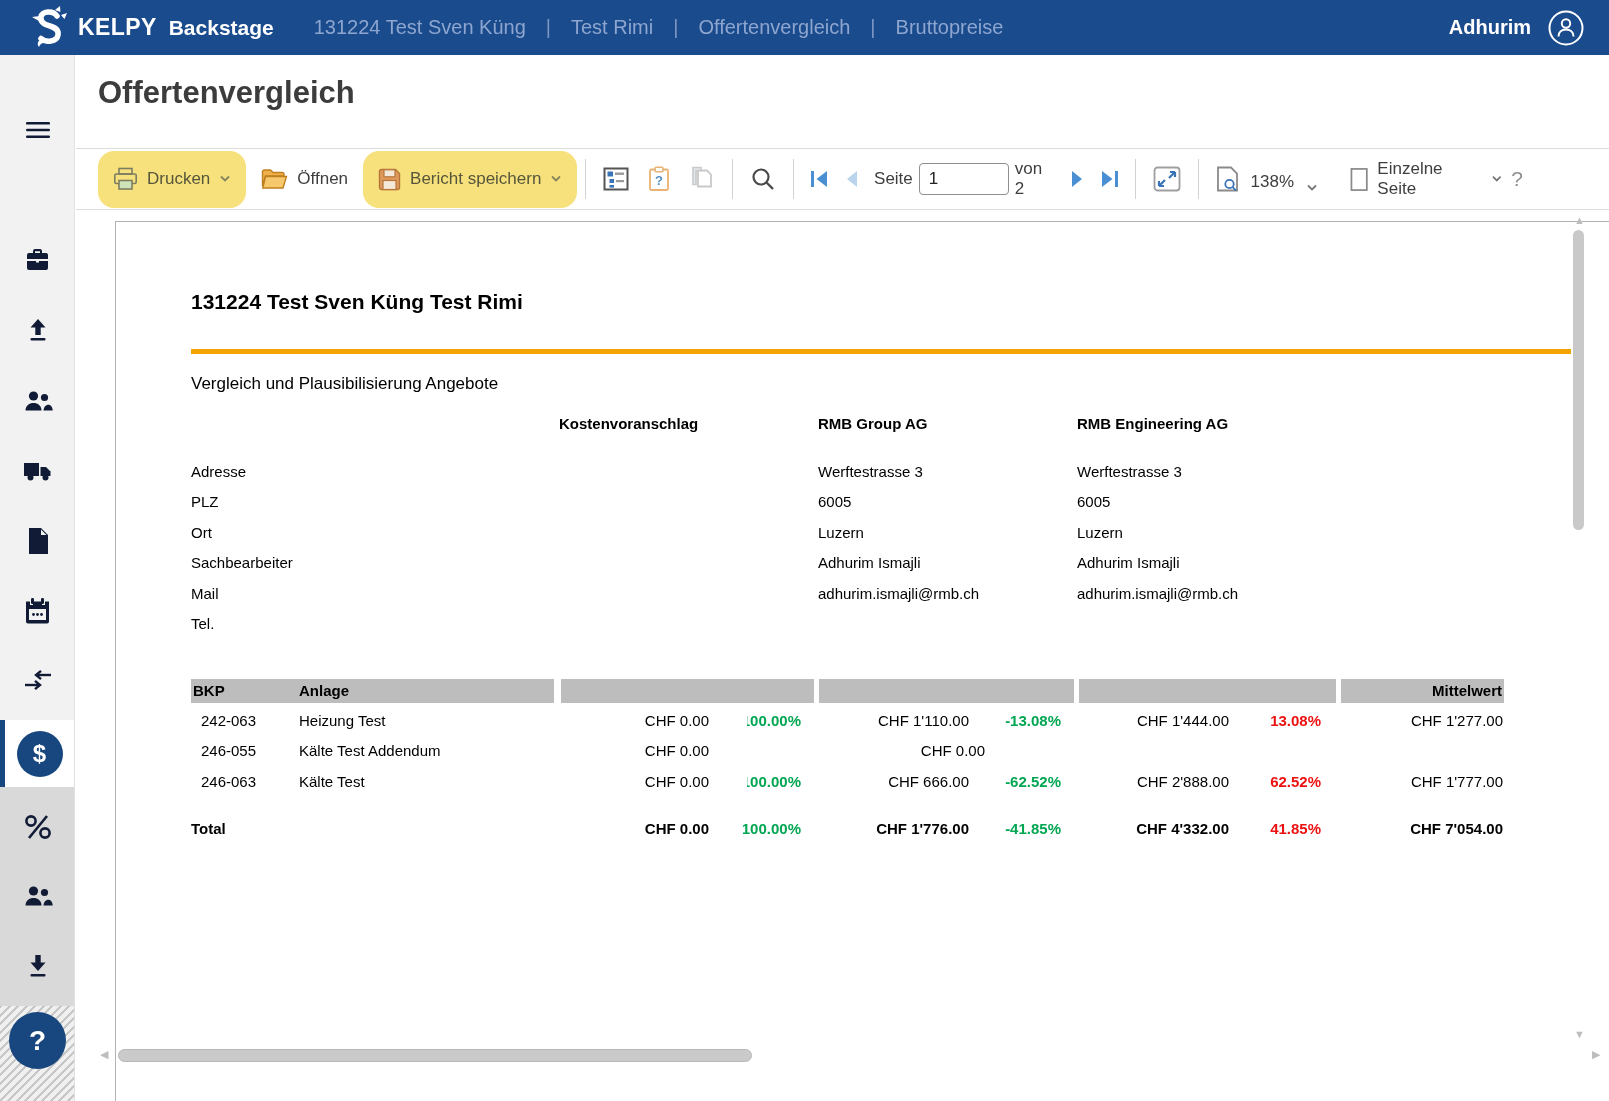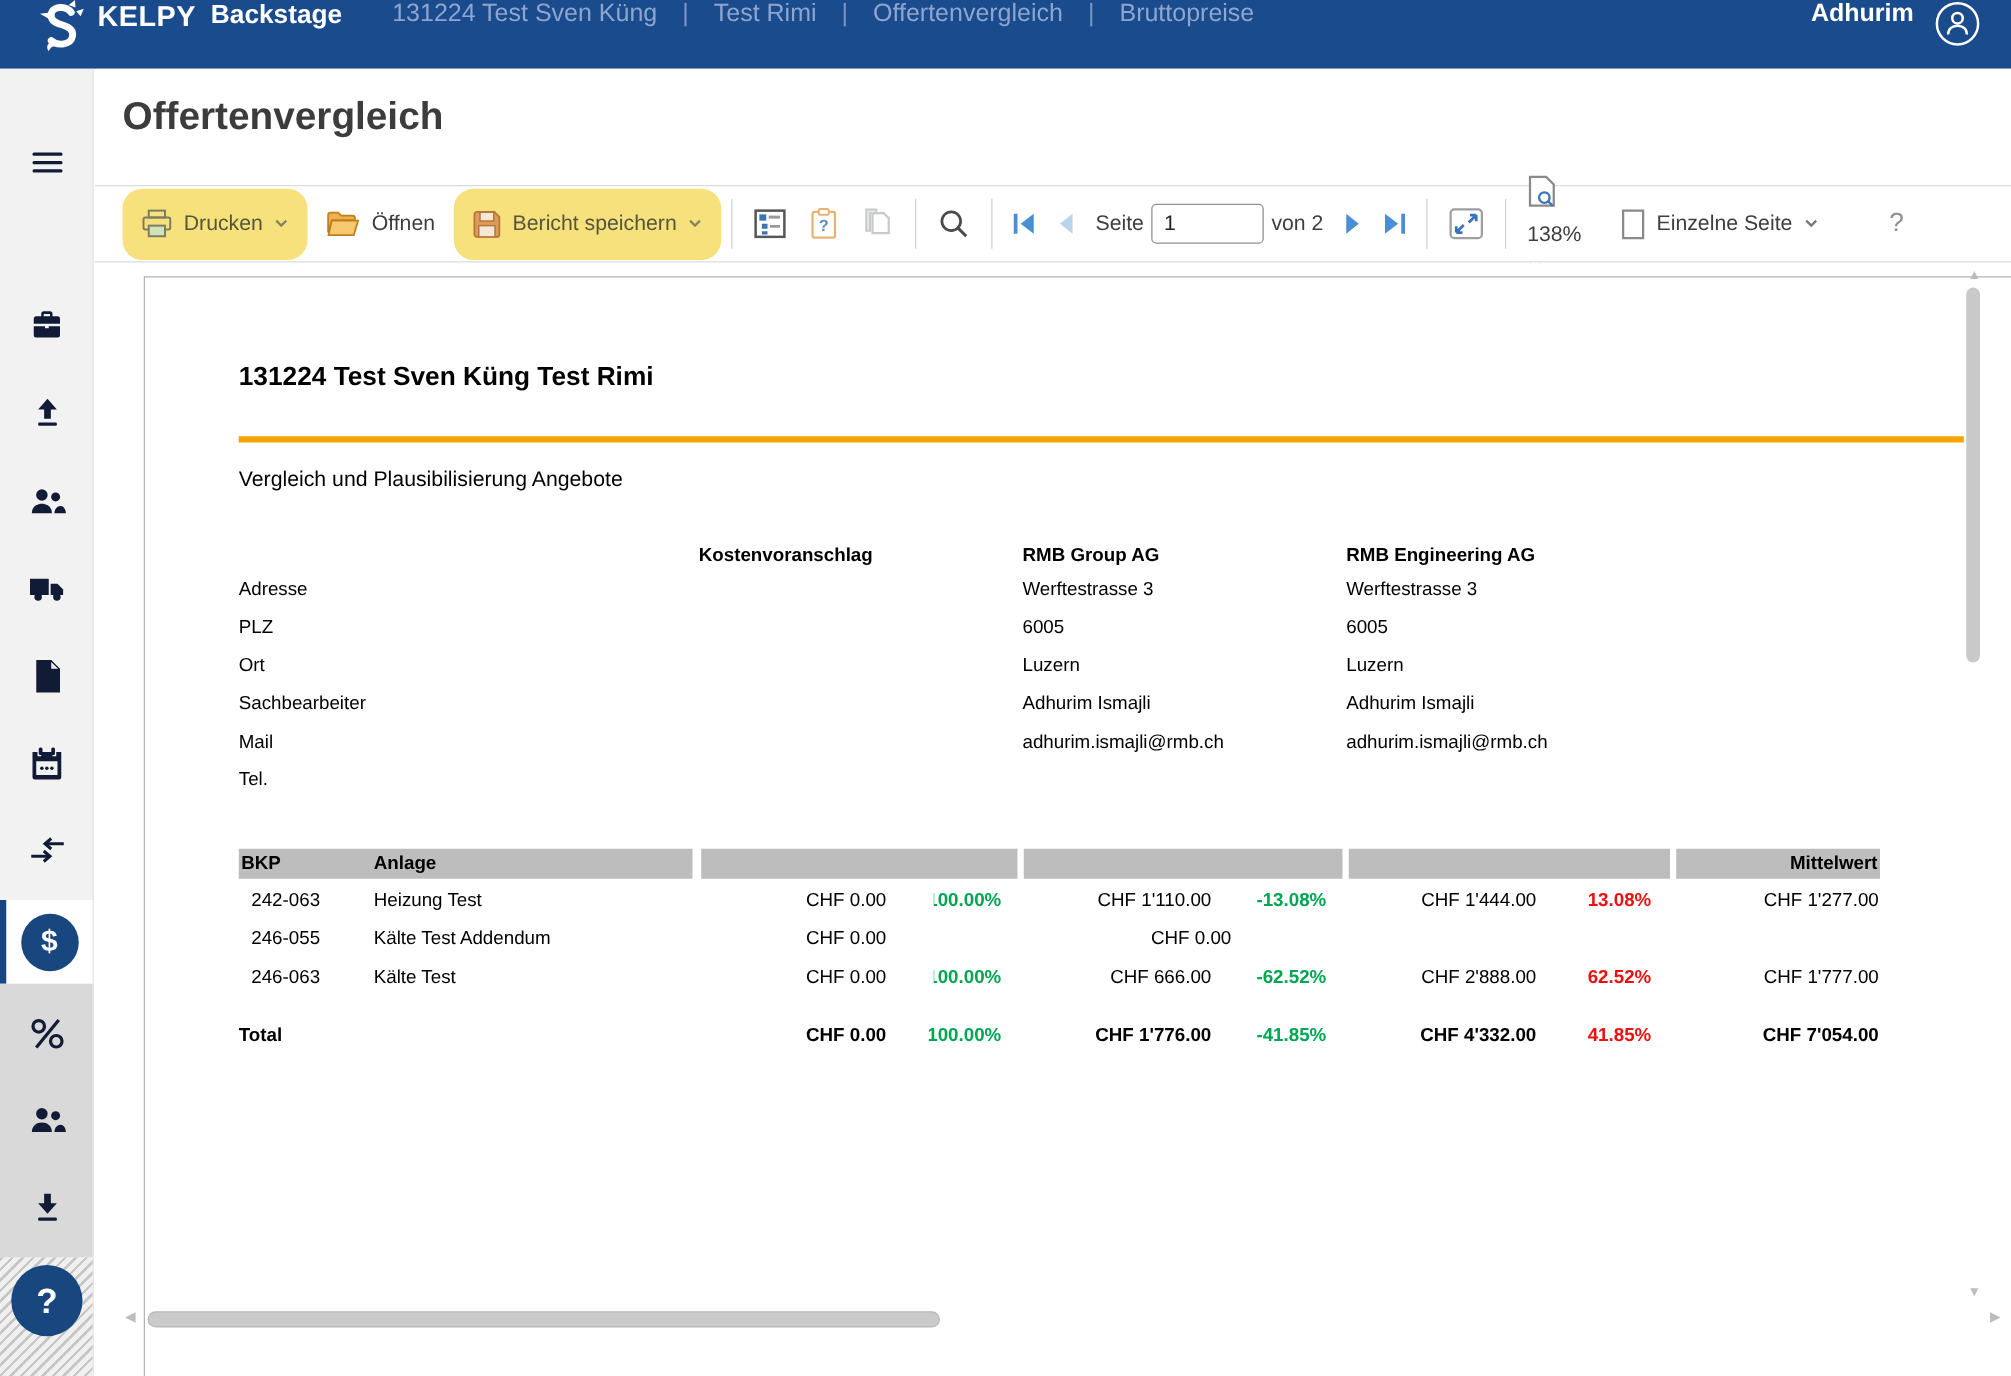--- a/index.html
+++ b/index.html
@@ -1,21 +1,21 @@
 <!DOCTYPE html>
 <html><head>
 <meta charset="utf-8">
 <style>
   html,body{margin:0;padding:0;}
   body{width:1609px;height:1101px;overflow:hidden;background:#fff;
        font-family:"Liberation Sans",sans-serif;position:relative;}
 
   
   .topbar{position:absolute;top:0;left:0;right:0;height:55px;background:#1a4b8d;
-          display:flex;align-items:flex-start;padding:0 24px 0 28px;box-sizing:border-box;color:#fff;}
+          display:flex;align-items:center;padding:0 24px 0 28px;box-sizing:border-box;color:#fff;}
   .logo{margin-right:10px;display:flex;align-items:center;}
   .brand{font-size:23px;font-weight:800;letter-spacing:.4px;}
   .product{font-size:21px;font-weight:700;margin-left:12px;}
   .crumbs{margin-left:40px;display:flex;gap:20px;font-size:20px;font-weight:500;color:#8ea6cf;align-items:center;}
   .crumb{cursor:pointer;}
   .crumb-sep{color:#7d97c4;}
   .user{margin-left:auto;font-size:20px;font-weight:700;cursor:pointer;}
   .avatar{margin-left:16px;display:flex;align-items:center;cursor:pointer;}
 
   
@@ -50,21 +50,21 @@
               padding:0 9px;color:#222;font-family:"Liberation Sans",sans-serif;}
   .tb-help{margin-left:auto;margin-right:86px;color:#8f8f8f;font-size:21px;cursor:pointer;}
 
   
   .viewer{position:absolute;left:0;right:0;top:156px;bottom:0;overflow:hidden;background:#fff;}
   .doc-page{position:absolute;left:39px;top:10px;width:1500px;height:1400px;background:#fff;border:1px solid #b3b3b3;}
   .abs{position:absolute;}
   .r-title{left:75px;top:68px;font-size:21px;font-weight:700;color:#000;}
   .r-rule{left:75px;top:127px;width:1380px;height:5px;background:#f5a300;}
   .r-section{left:75px;top:152px;font-size:17px;font-weight:400;color:#000;}
-  .r-colhead{top:193px;font-size:15px;font-weight:700;color:#000;margin-top:21px;}
+  .r-colhead{top:193px;font-size:15px;font-weight:700;color:#000;}
   .info-label,.info-val{font-size:15px;color:#000;}
   .thead-seg{top:457px;height:24px;background:#bdbdbd;font-size:15px;font-weight:700;line-height:24px;color:#000;}
   .t-row{left:0;top:0;width:1500px;height:20px;font-size:15px;color:#000;}
   .t-row span{position:absolute;white-space:nowrap;}
   .c-bkp{left:85px;}
   .c-anlage{left:183px;}
   .c-kv-amt{left:463px;width:130px;text-align:right;}
   .c-kv-pct{left:631px;width:54px;}
   .c-g-amt{left:703px;width:150px;text-align:right;}
   .c-g-amt2{left:719px;width:150px;text-align:right;}
@@ -309,21 +309,21 @@
     <span class="tb-ico">
       <svg width="28" height="26" viewBox="0 0 28 26">
         <rect x="1.5" y="1.5" width="25" height="23" rx="3" fill="#fff" stroke="#9f9f9f" stroke-width="1.8"></rect>
         <path d="M16 12 L22 6 M22 6 h-5 M22 6 v5" stroke="#3a74b8" stroke-width="2.2" fill="none"></path>
         <path d="M12 14 L6 20 M6 20 h5 M6 20 v-5" stroke="#3a74b8" stroke-width="2.2" fill="none"></path>
       </svg>
     </span>
 
     <div class="tb-sep"></div>
 
-    <span class="tb-ico" style="gap:12px;display:flex;align-items:flex-start;flex-direction:column;">
+    <span class="tb-ico" style="gap:12px;display:flex;align-items:flex-end;">
       <svg width="23" height="26" viewBox="0 0 23 26">
         <path d="M2 1.5 h13 l6 6 V24.5 H2 z" fill="#fff" stroke="#8a8a8a" stroke-width="1.8"></path>
         <circle cx="13.5" cy="18" r="4.2" fill="none" stroke="#3a74b8" stroke-width="1.8"></circle>
         <path d="M16.8 21.3 l3.4 3.4" stroke="#3a74b8" stroke-width="1.8"></path>
       </svg>
       <span class="tb-label" style="margin:0">138%</span>
       <svg width="12" height="8" viewBox="0 0 12 8">
           <path d="M2 1.5 l4 4 4-4" stroke="#777" stroke-width="1.8" fill="none"></path>
         </svg>
     </span>

